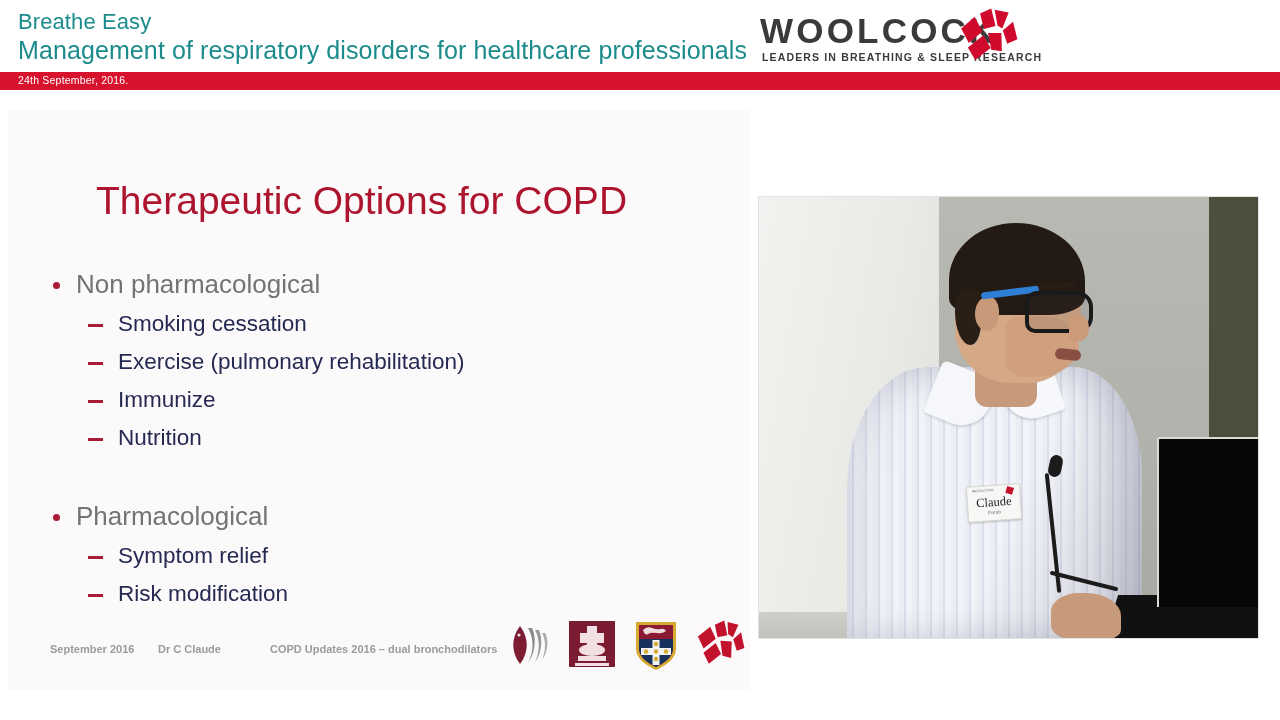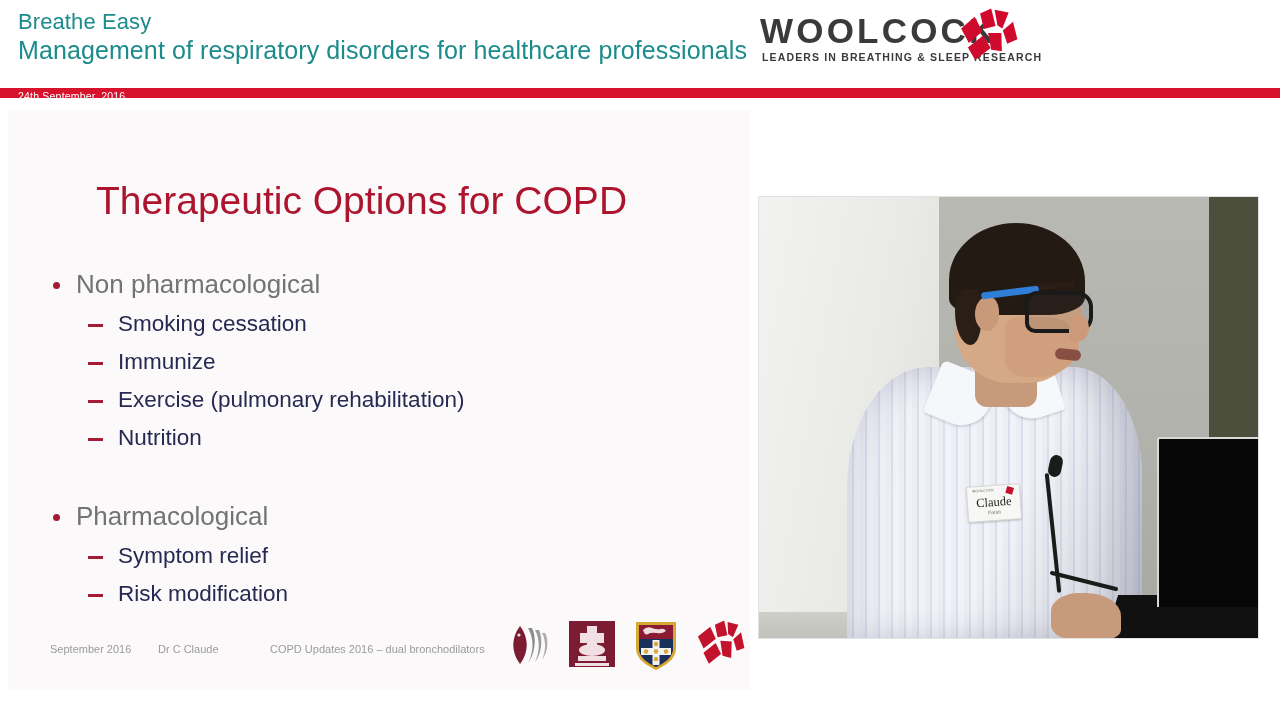--- a/index.html
+++ b/index.html
@@ -81,21 +81,21 @@
     right: 2px;
     top: 2px;
     width: 62px;
     height: 58px;
   }
 
   
   .datebar {
     position: absolute;
     left: 0;
-    top: 88px;
+    top: 72px;
     width: 1280px;
     height: 18px;
     background: #d6122c;
   }
   .datebar-text {
     position: absolute;
     left: 18px;
     top: 2px;
     font-size: 10.5px;
     color: #ffffff;
@@ -177,20 +177,21 @@
 
   .group-gap { height: 40px; }
 
   
   .slide-footer {
     position: absolute;
     left: 0;
     bottom: 28px;
     width: 742px;
     height: 22px;
+    font-weight: bold;
   }
   .sf-date {
     position: absolute;
     left: 42px;
     top: 3px;
     font-size: 11px;
     color: #9b9b9b;
     white-space: nowrap;
   }
   .sf-author {
@@ -580,22 +581,22 @@
   <div class="stage">
 
     <div class="slide">
 
       <div class="slide-title">Therapeutic Options for COPD</div>
 
       <div class="bullets">
 
         <div class="b1">Non pharmacological</div>
         <div class="b2">Smoking cessation</div>
+        <div class="b2">Exercise (pulmonary rehabilitation)</div>
         <div class="b2">Immunize</div>
-        <div class="b2">Exercise (pulmonary rehabilitation)</div>
         <div class="b2">Nutrition</div>
 
         <div class="group-gap"></div>
 
         <div class="b1">Pharmacological</div>
         <div class="b2">Symptom relief</div>
         <div class="b2">Risk modification</div>
 
       </div>
 

